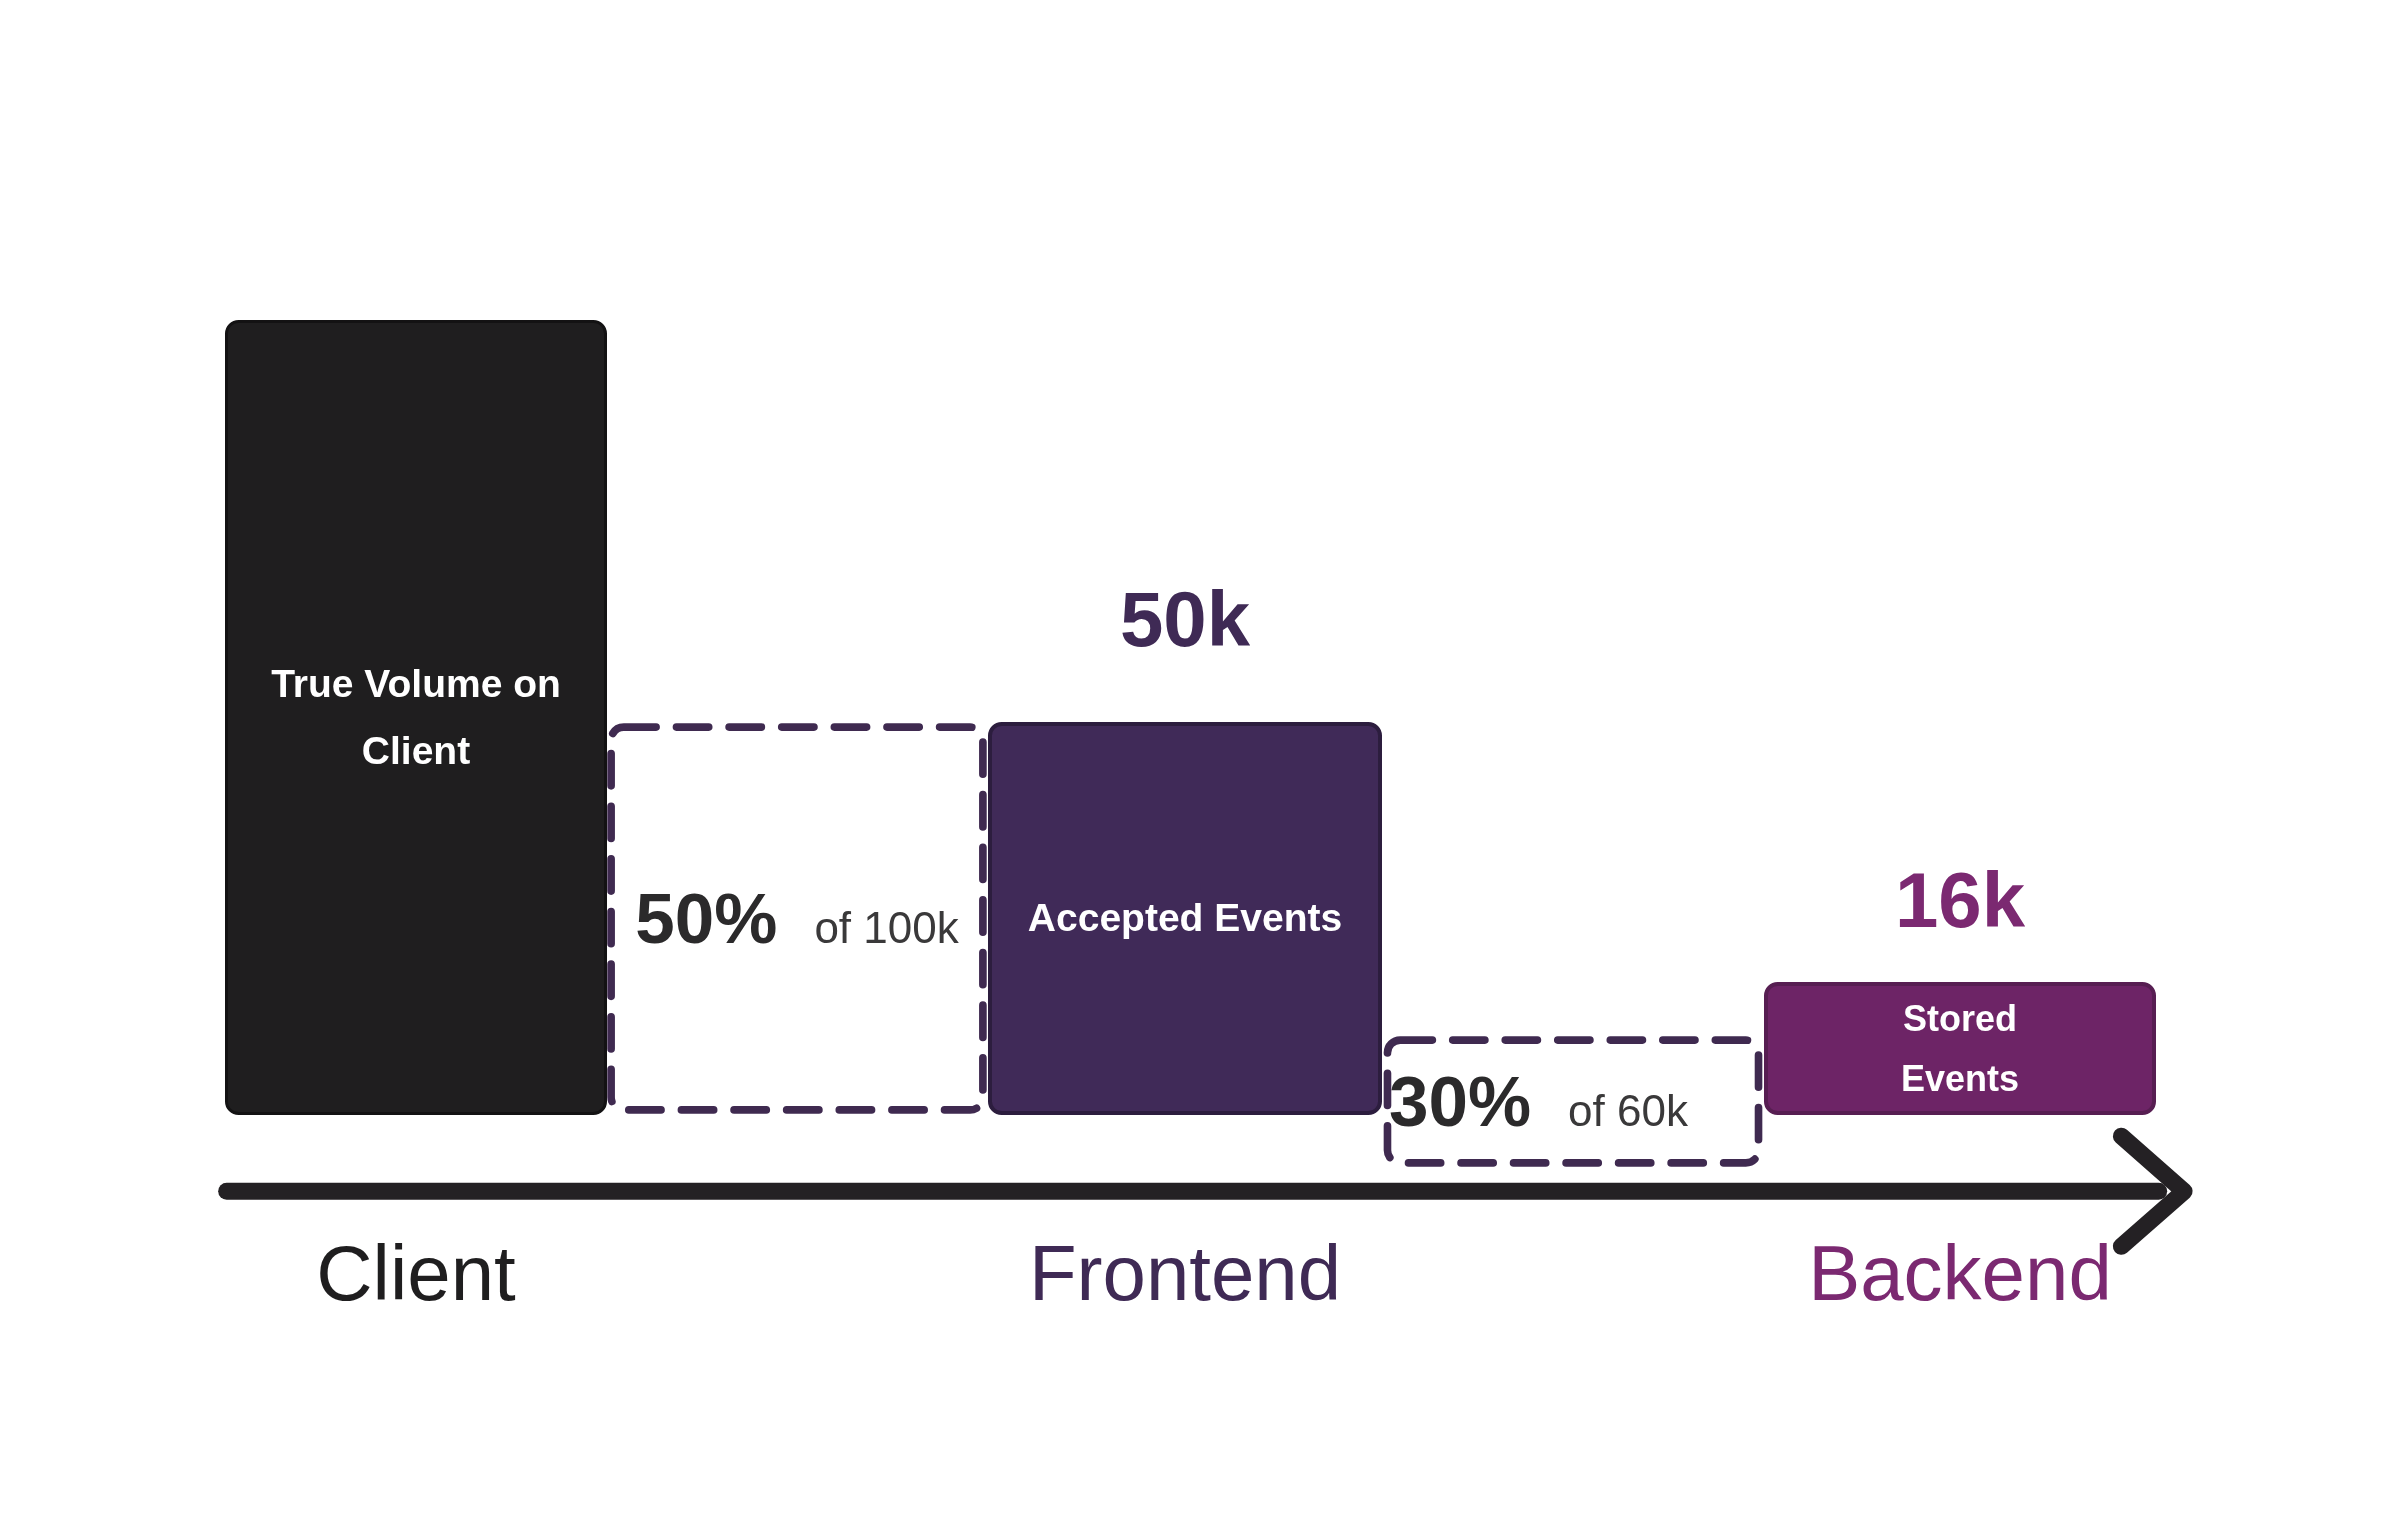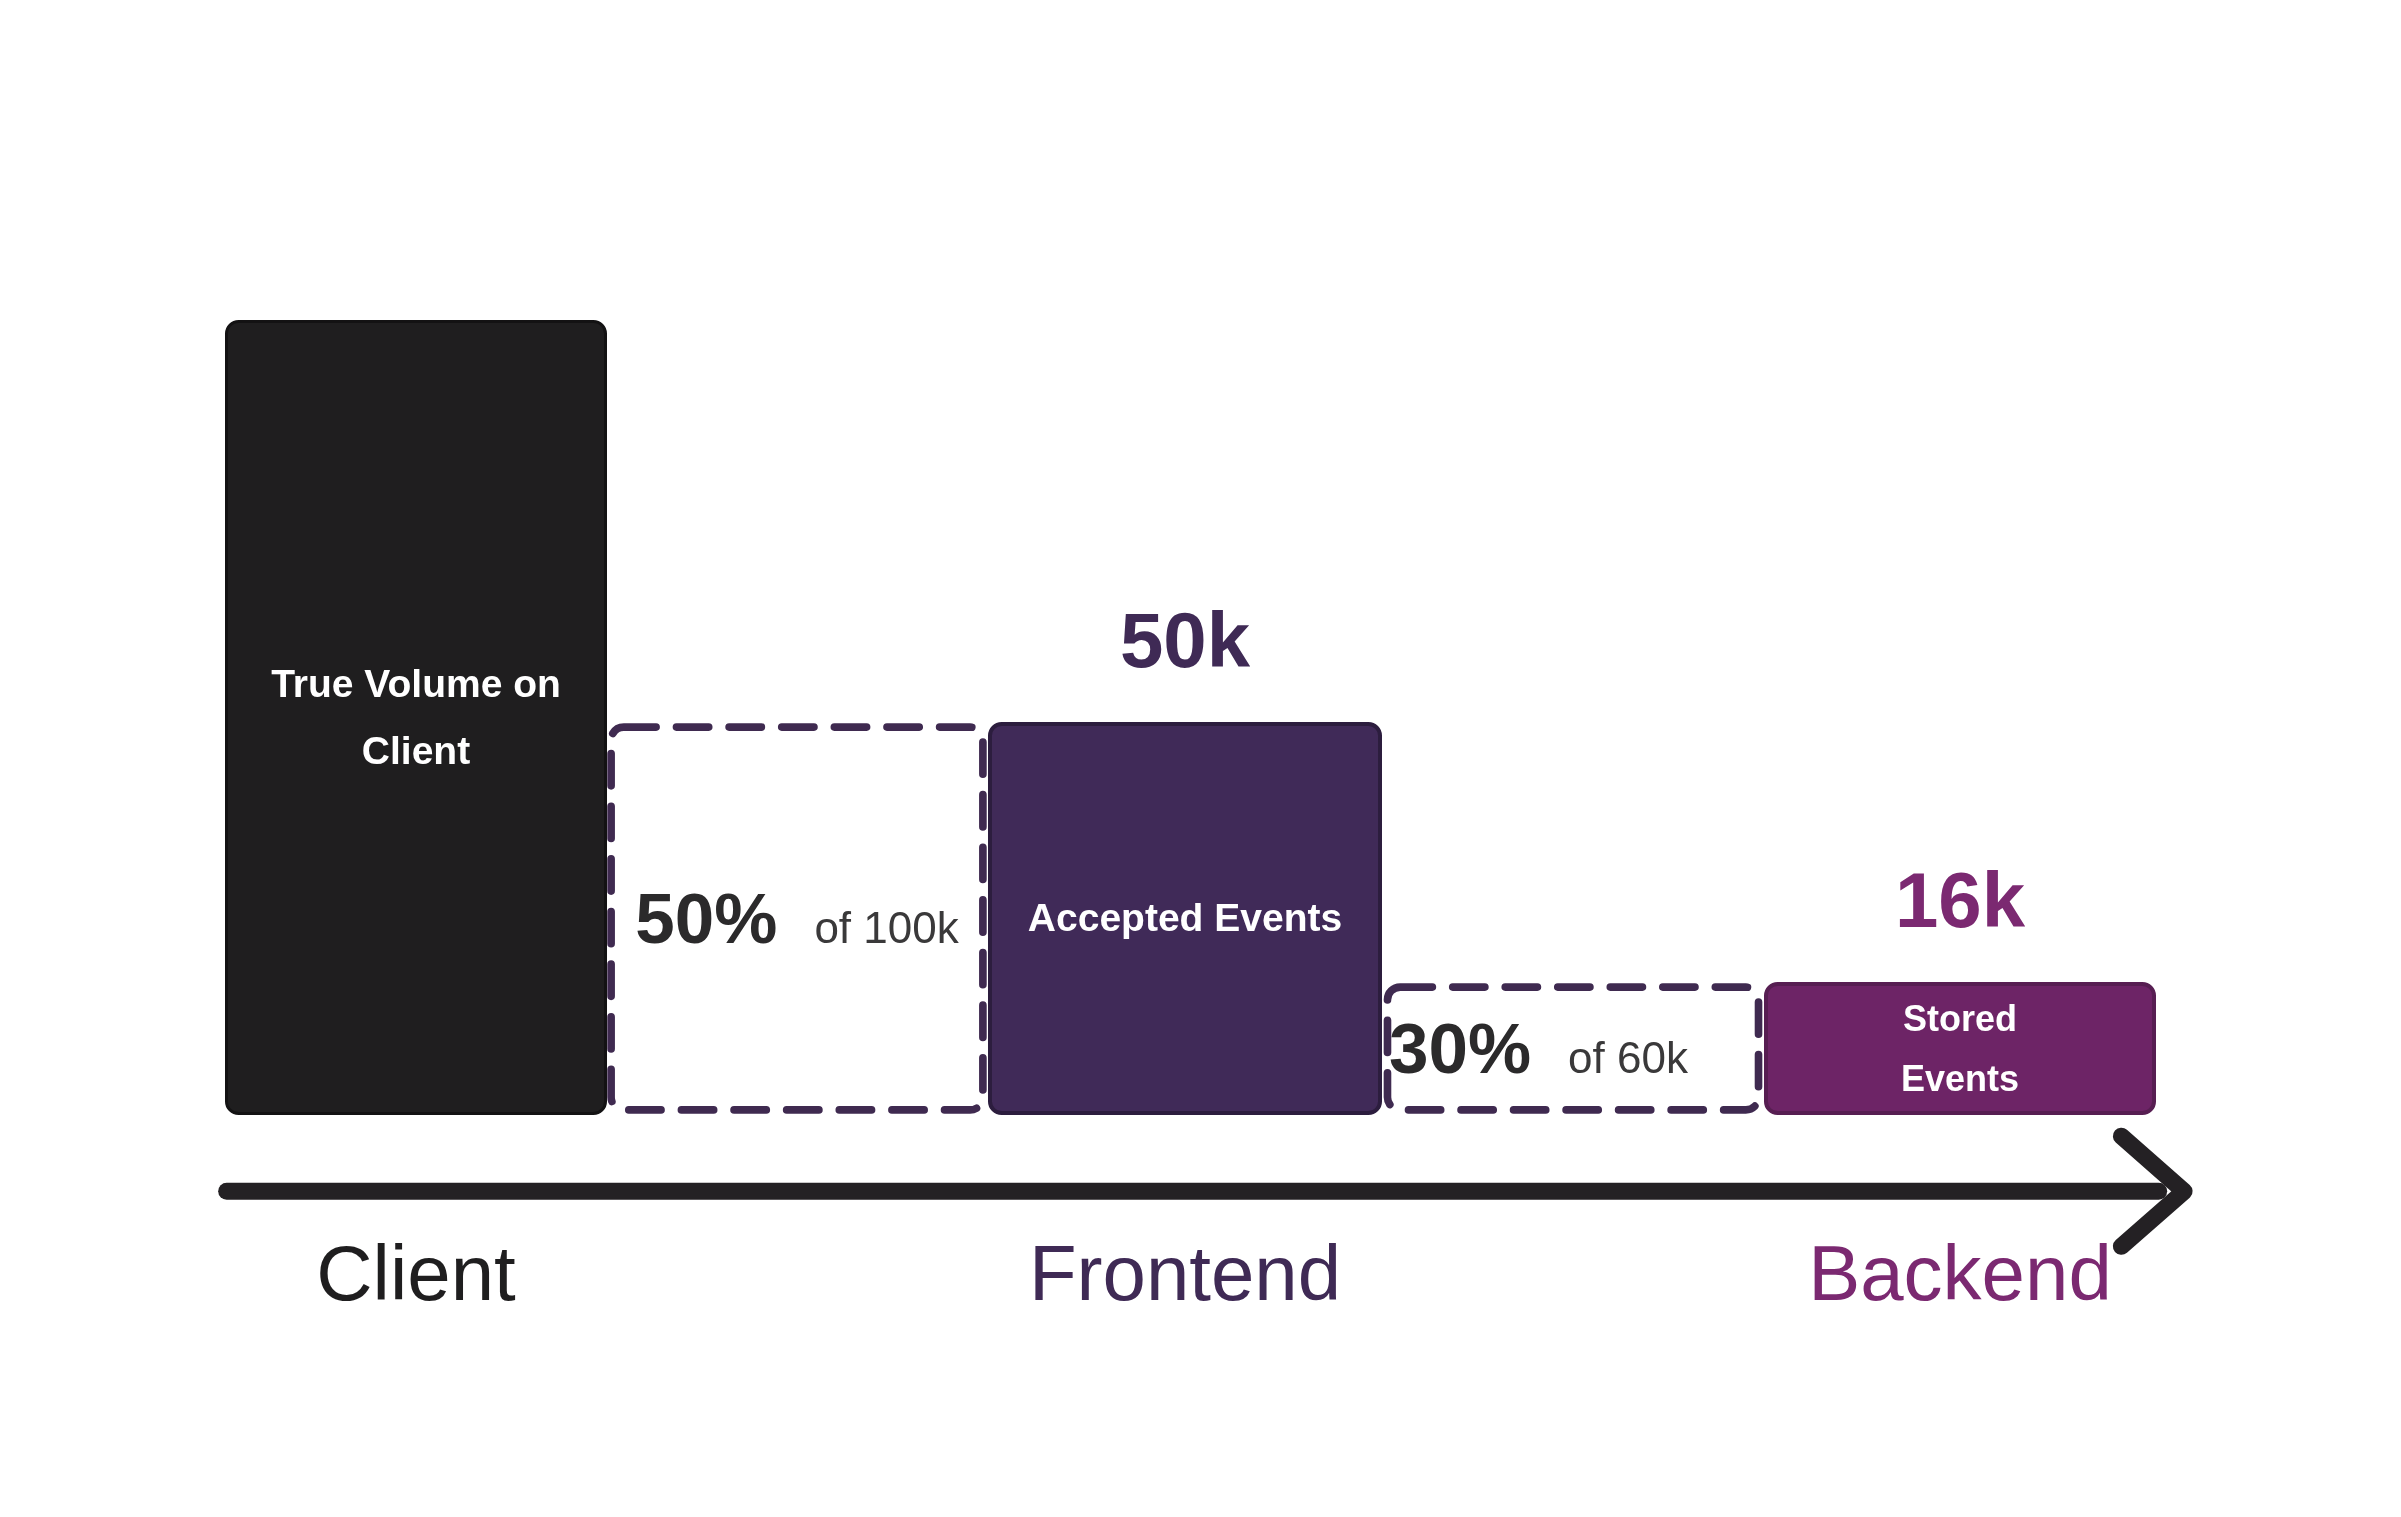--- a/index.html
+++ b/index.html
@@ -17,21 +17,21 @@
   }
   
   .value-label {
     position: absolute;
     text-align: center;
     font-size: 78px;
     font-weight: 600;
     letter-spacing: 0px;
   }
   .value-label.client  { left: 225px;  top: 197px;  width: 382px; color: var(--text-dark); }
-  .value-label.frontend{ left: 988px; top: 595px;  width: 394px; color: var(--frontend-accent); }
+  .value-label.frontend{ left: 988px; top: 574px;  width: 394px; color: var(--frontend-accent); }
   .value-label.backend { left: 1764px; top: 855px; width: 392px; color: var(--backend-accent); }
 
   
   .bar {
     position: absolute;
     border-radius: 13.6px;
     display: flex;
     align-items: center;
     justify-content: center;
     text-align: center;
@@ -62,21 +62,21 @@
   .bar-backend .bar-text { max-width: 204px; font-size: 36px; line-height: 1.65; }
 
   
   .ghost {
     position: absolute;
     display: flex;
     align-items: center;
     justify-content: center;
   }
   .ghost-1 { left: 606px;  top: 722px;  width: 382px; height: 393px; }
-  .ghost-2 { left: 1382px; top: 982px; width: 313px; height: 133px; }
+  .ghost-2 { left: 1382px; top: 1035px; width: 313px; height: 133px; }
   .ghost svg { position: absolute; inset: 0; }
   .ghost-content {
     position: relative;
     display: flex;
     align-items: baseline;
     gap: 37px;
     white-space: nowrap;
   }
   .pct-big   { font-size: 71px; font-weight: 600; color: var(--percent-text); }
   .pct-small { font-size: 44px; font-weight: 400; color: var(--percent-sub-text); }

